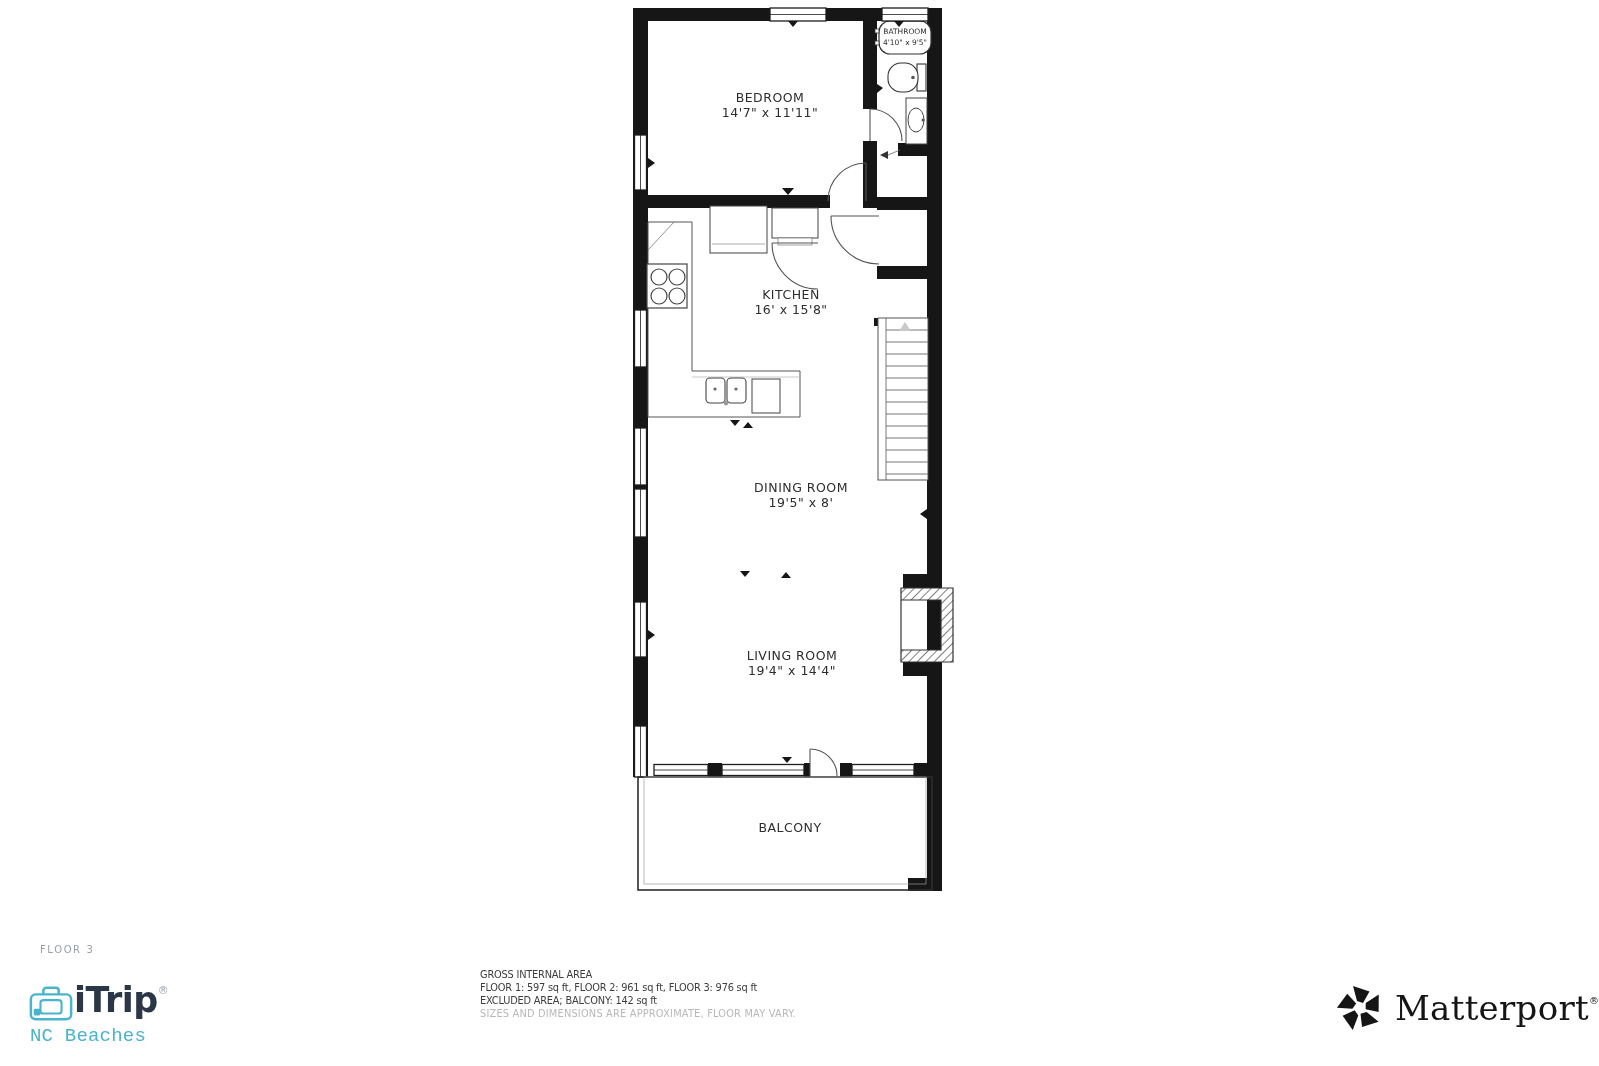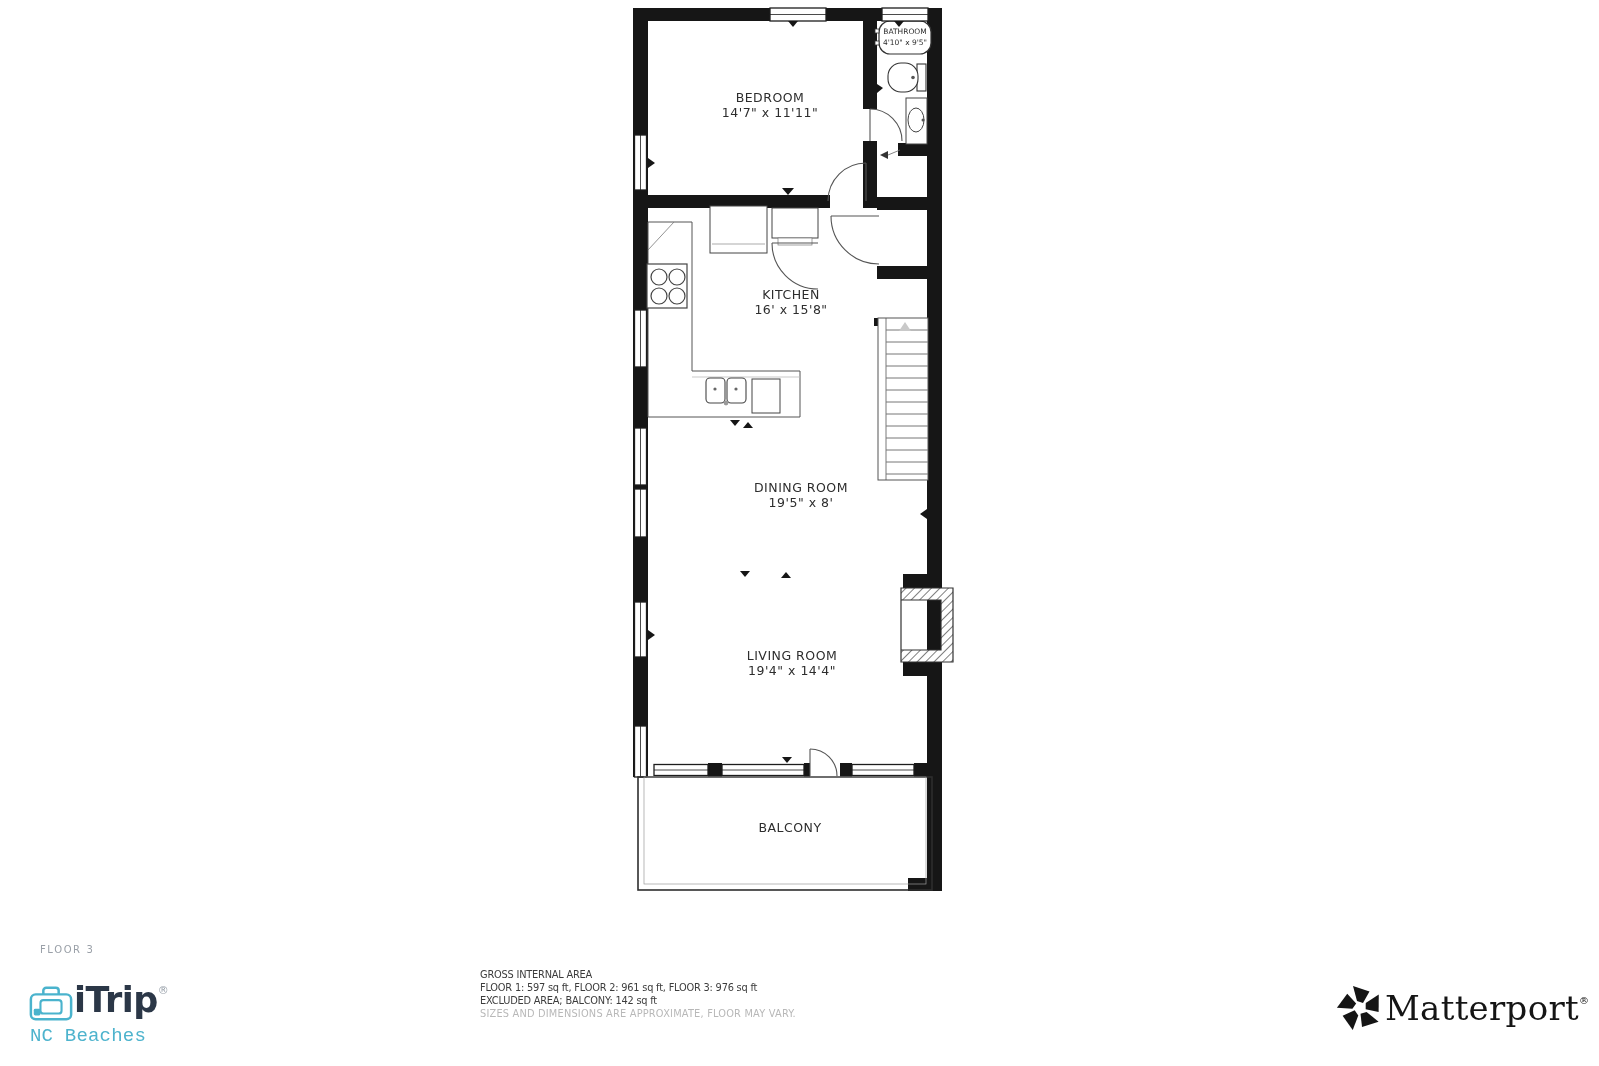--- a/index.html
+++ b/index.html
@@ -9,21 +9,21 @@
   .floor-label{position:absolute;left:40px;top:944px;font-size:10px;letter-spacing:1.6px;
                color:#9aa0a8;}
   .area-block{position:absolute;left:480px;top:969px;width:614px;text-align:left;
               font-size:9.8px;line-height:12.9px;color:#3c3c3c;letter-spacing:-0.2px;}
   .area-block .disc{color:#b8b8b8;letter-spacing:0.2px;}
   .itrip{position:absolute;left:28px;top:983px;}
   .itrip-row{display:flex;align-items:flex-start;}
   .itrip-word{font-size:35px;font-weight:bold;color:#2b3747;letter-spacing:-0.5px;line-height:1;}
   .itrip-reg{font-size:11px;color:#9aa2ab;vertical-align:18px;font-weight:normal;}
   .itrip-nc{font-size:19px;color:#4db3cd;margin-top:2px;margin-left:2px;letter-spacing:0.2px;font-family:Liberation Mono, monospace;}
-  .matterport{position:absolute;left:1335px;top:983px;display:flex;align-items:center;}
+  .matterport{position:absolute;left:1335px;top:983px;display:flex;align-items:center;gap:10px;}
   .mp-word{font-family:"DejaVu Serif", serif;font-size:34px;color:#151515;letter-spacing:0.3px;line-height:1;}
   .mp-reg{font-size:10px;color:#151515;vertical-align:16px;}
 </style>
 </head>
 <body>
 
 <div class="canvas">
 
   <svg class="plan-svg" width="1599" height="1066" viewBox="0 0 1599 1066">
     <defs>

